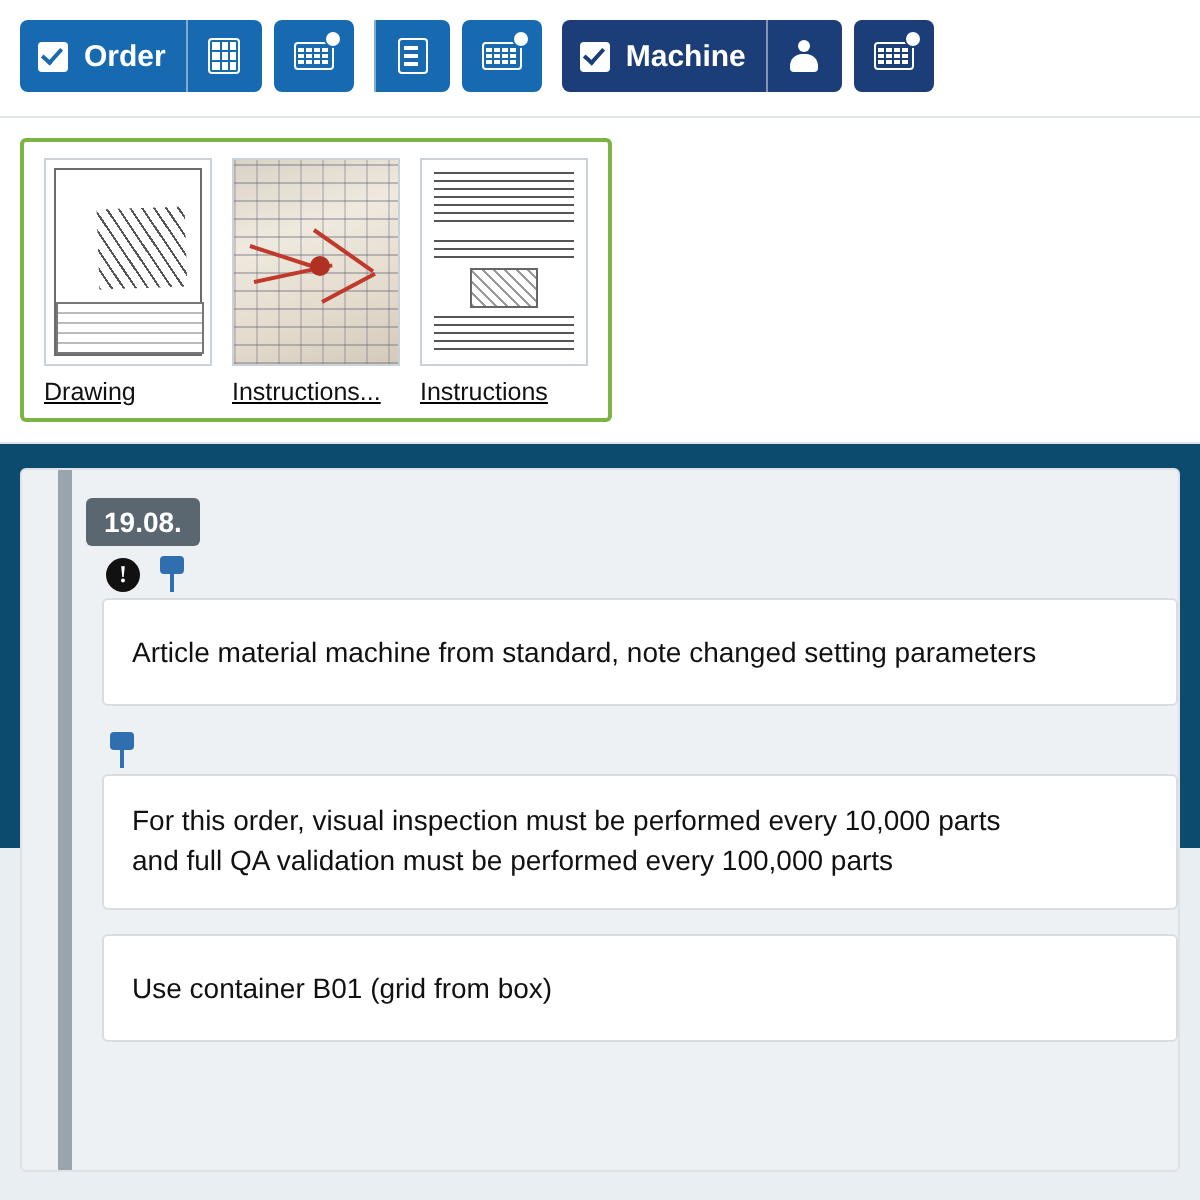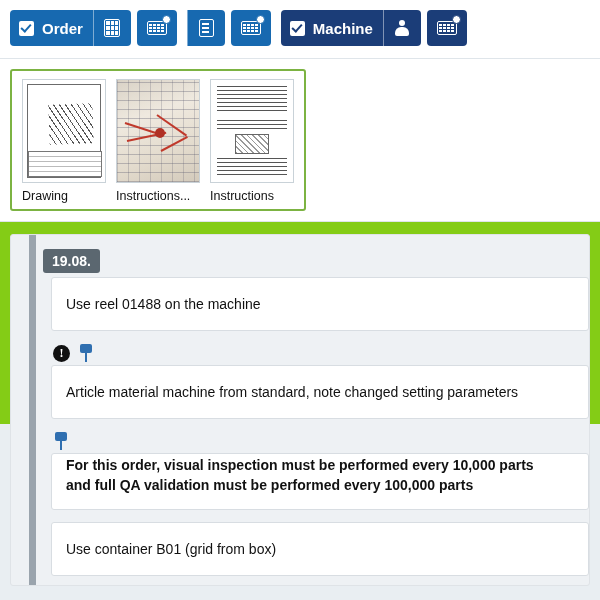--- a/index.html
+++ b/index.html
@@ -6,21 +6,21 @@
   html, body {
     margin: 0; padding: 0;
     width: 600px; height: 600px;
     background: #e9eef2;
     font-family: "Liberation Sans", sans-serif;
     overflow: hidden;
   }
   .app {
     width: 600px; height: 424px;
     position: relative;
-    background: #84cc16;
+    background: #0c4a6e;
   }
 
   
   .filterbar {
     background: #ffffff;
     padding: 10px 10px 12px 10px;
     display: flex;
     align-items: center;
     gap: 0px;
     border-bottom: 1px solid #dfe5ea;
@@ -170,20 +170,21 @@
     display: inline-flex;
     gap: 10px;
     padding: 8px 10px 6px 10px;
     background: #fff;
   }
   .doc {
     width: 84px;
     display: flex;
     flex-direction: column;
     align-items: flex-start;
+    text-decoration: underline;
   }
   .thumb {
     width: 84px; height: 104px;
     border: 1px solid #c9d2d8;
     background: #fff;
     overflow: hidden;
     position: relative;
   }
   .doclabel {
     font-size: 12.5px;
@@ -302,21 +303,21 @@
   .note {
     background: #fff;
     border: 1px solid #d8dde2;
     border-radius: 3px;
     margin-bottom: 12px;
     padding: 16px 14px;
     font-size: 14px;
     color: #111;
     line-height: 20px;
   }
-  .note.two { padding: 1px 14px 14px 14px; font-weight: bold; }
+  .note.two { padding: 12px 14px 14px 14px; }
   .note-icons {
     display: flex;
     align-items: center;
     gap: 8px;
     height: 20px;
     margin: 0 0 2px 2px;
   }
   .ico-alert {
     width: 17px; height: 17px;
     border-radius: 50%;
@@ -479,23 +480,20 @@
 
     </div>
   </div>
 
   <div class="notes">
     <div class="timeline"></div>
     <div class="date-badge">19.08.</div>
 
     <div class="notelist">
 
-      <div class="note">
-        <span>Use reel 01488 on the machine</span>
-      </div>
 
       <div class="note-icons">
         <span class="ico-alert">!</span>
         <span class="ico-pin"></span>
       </div>
       <div class="note">
         <span>Article material machine from standard, note changed setting parameters</span>
       </div>
 
       <div class="note-icons">

